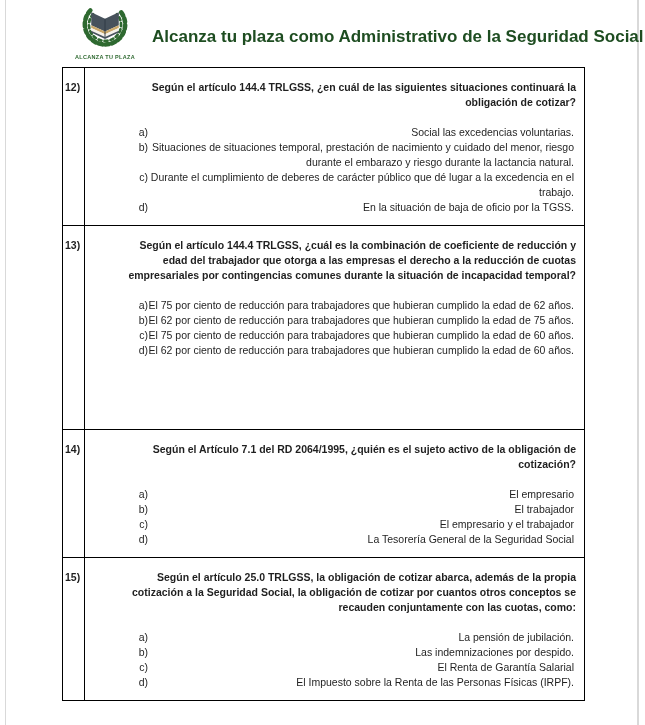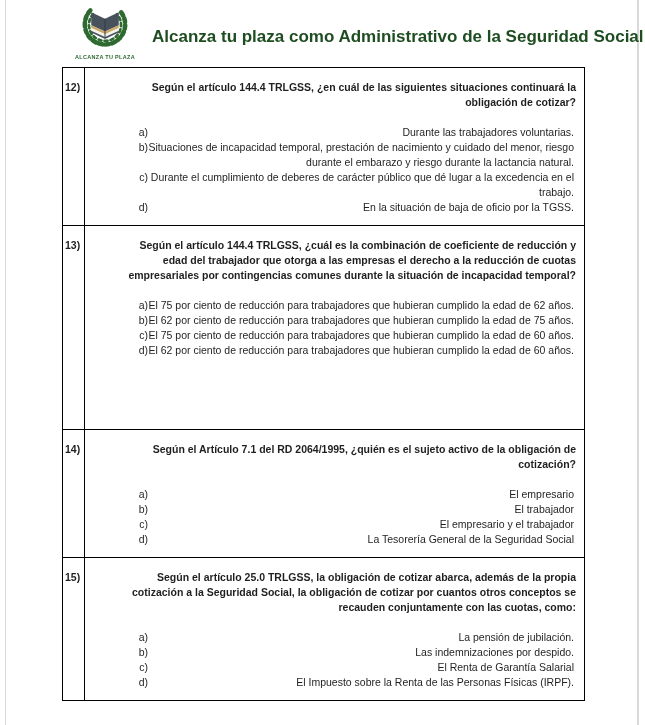--- a/index.html
+++ b/index.html
@@ -73,25 +73,25 @@
 
 <table class="quiz">
   <tbody>
       <tr style="height: 145px;">
         <td class="num-cell">12)</td>
         <td class="q-cell">
           <div class="q-text">Según el artículo 144.4 TRLGSS, ¿en cuál de las siguientes situaciones continuará la obligación de cotizar?</div>
           <div class="options">
             <div class="option">
               <span class="opt-letter">a)</span>
-              <span class="opt-text">Durante las trabajadores voluntarias.</span>
+              <span class="opt-text">Social las excedencias voluntarias.</span>
             </div>
             <div class="option">
               <span class="opt-letter">b)</span>
-              <span class="opt-text">Situaciones de incapacidad temporal, prestación de nacimiento y cuidado del menor, riesgo durante el embarazo y riesgo durante la lactancia natural.</span>
+              <span class="opt-text">Situaciones de situaciones temporal, prestación de nacimiento y cuidado del menor, riesgo durante el embarazo y riesgo durante la lactancia natural.</span>
             </div>
             <div class="option">
               <span class="opt-letter">c)</span>
               <span class="opt-text">Durante el cumplimiento de deberes de carácter público que dé lugar a la excedencia en el trabajo.</span>
             </div>
             <div class="option">
               <span class="opt-letter">d)</span>
               <span class="opt-text">En la situación de baja de oficio por la TGSS.</span>
             </div>
           </div>

